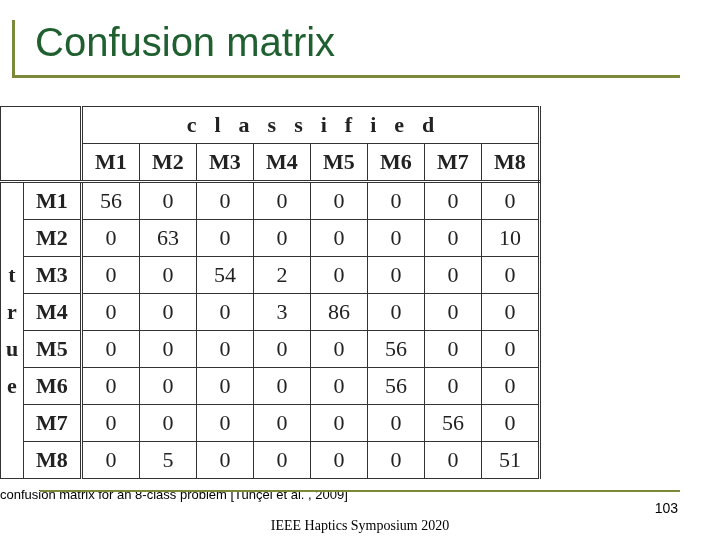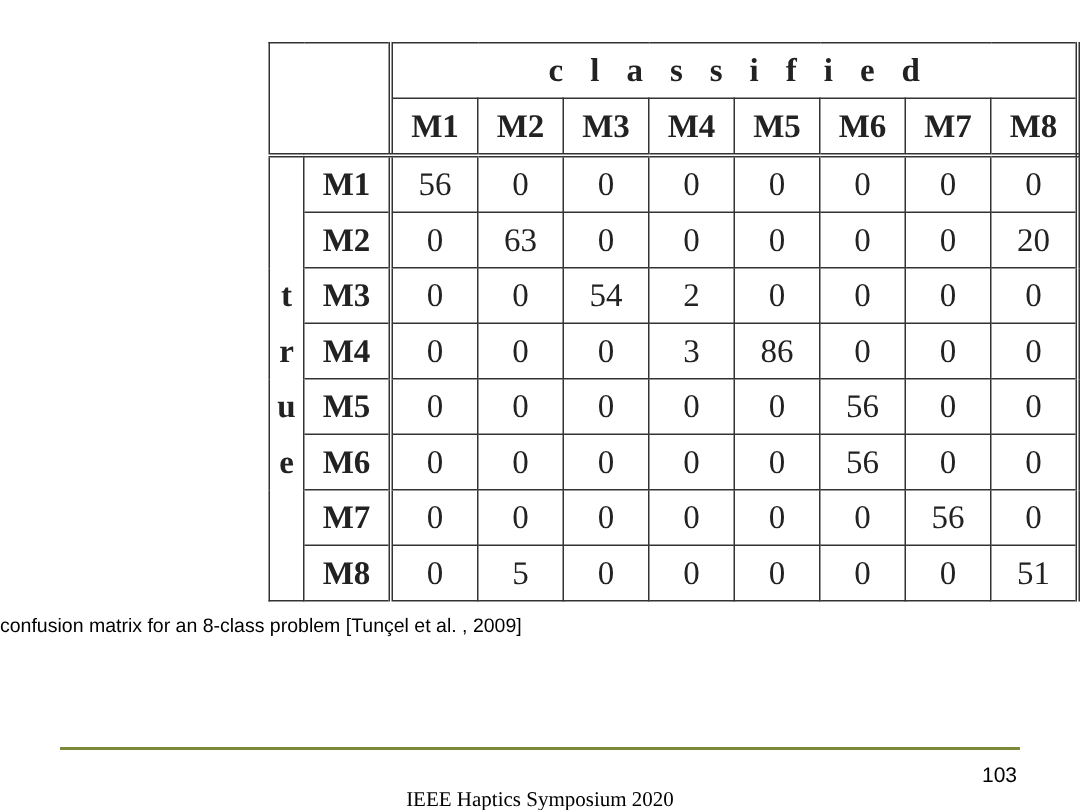--- a/index.html
+++ b/index.html
@@ -25,21 +25,21 @@
   }
   .title {
     font-size: 40px;
     color: #1f5f30;
     font-family: Arial, sans-serif;
     margin: 8px 0 0 0;
   }
   .table-area {
     margin: 28px auto 0 auto;
     display: flex;
-    justify-content: flex-end;
+    justify-content: flex-start;
   }
   table.cm {
     border-collapse: collapse;
     font-family: "Times New Roman", serif;
     font-size: 22px;
     color: #222;
   }
   table.cm td, table.cm th {
     border: 1px solid #333;
     text-align: center;
@@ -104,20 +104,23 @@
     bottom: 44px;
     font-family: Arial, sans-serif;
     font-size: 14px;
   }
 </style>
 </head>
 <body>
 
 <div class="slide">
 
+  <div class="title-wrap">
+    <div class="title">Confusion matrix</div>
+  </div>
 
   <div class="table-area">
     <table class="cm">
       <tbody>
           <tr>
         <td class="corner dbl-bottom" rowspan="2" colspan="2"></td>
         <td class="classified-header dbl-right" colspan="8" style="border-left:3px double #333;">classified</td>
       </tr>
       <tr>
         <th class="dbl-bottom" style="border-left:3px double #333;">M1</th>
@@ -145,21 +148,21 @@
       <tr>
         <td class="true-cell"></td>
         <th class="dbl-right">M2</th>
         <td>0</td>
         <td>63</td>
         <td>0</td>
         <td>0</td>
         <td>0</td>
         <td>0</td>
         <td>0</td>
-        <td class="dbl-right">20</td>
+        <td class="dbl-right">10</td>
       </tr>
       <tr>
         <td class="true-cell">t</td>
         <th class="dbl-right">M3</th>
         <td>0</td>
         <td>0</td>
         <td>54</td>
         <td>2</td>
         <td>0</td>
         <td>0</td>

